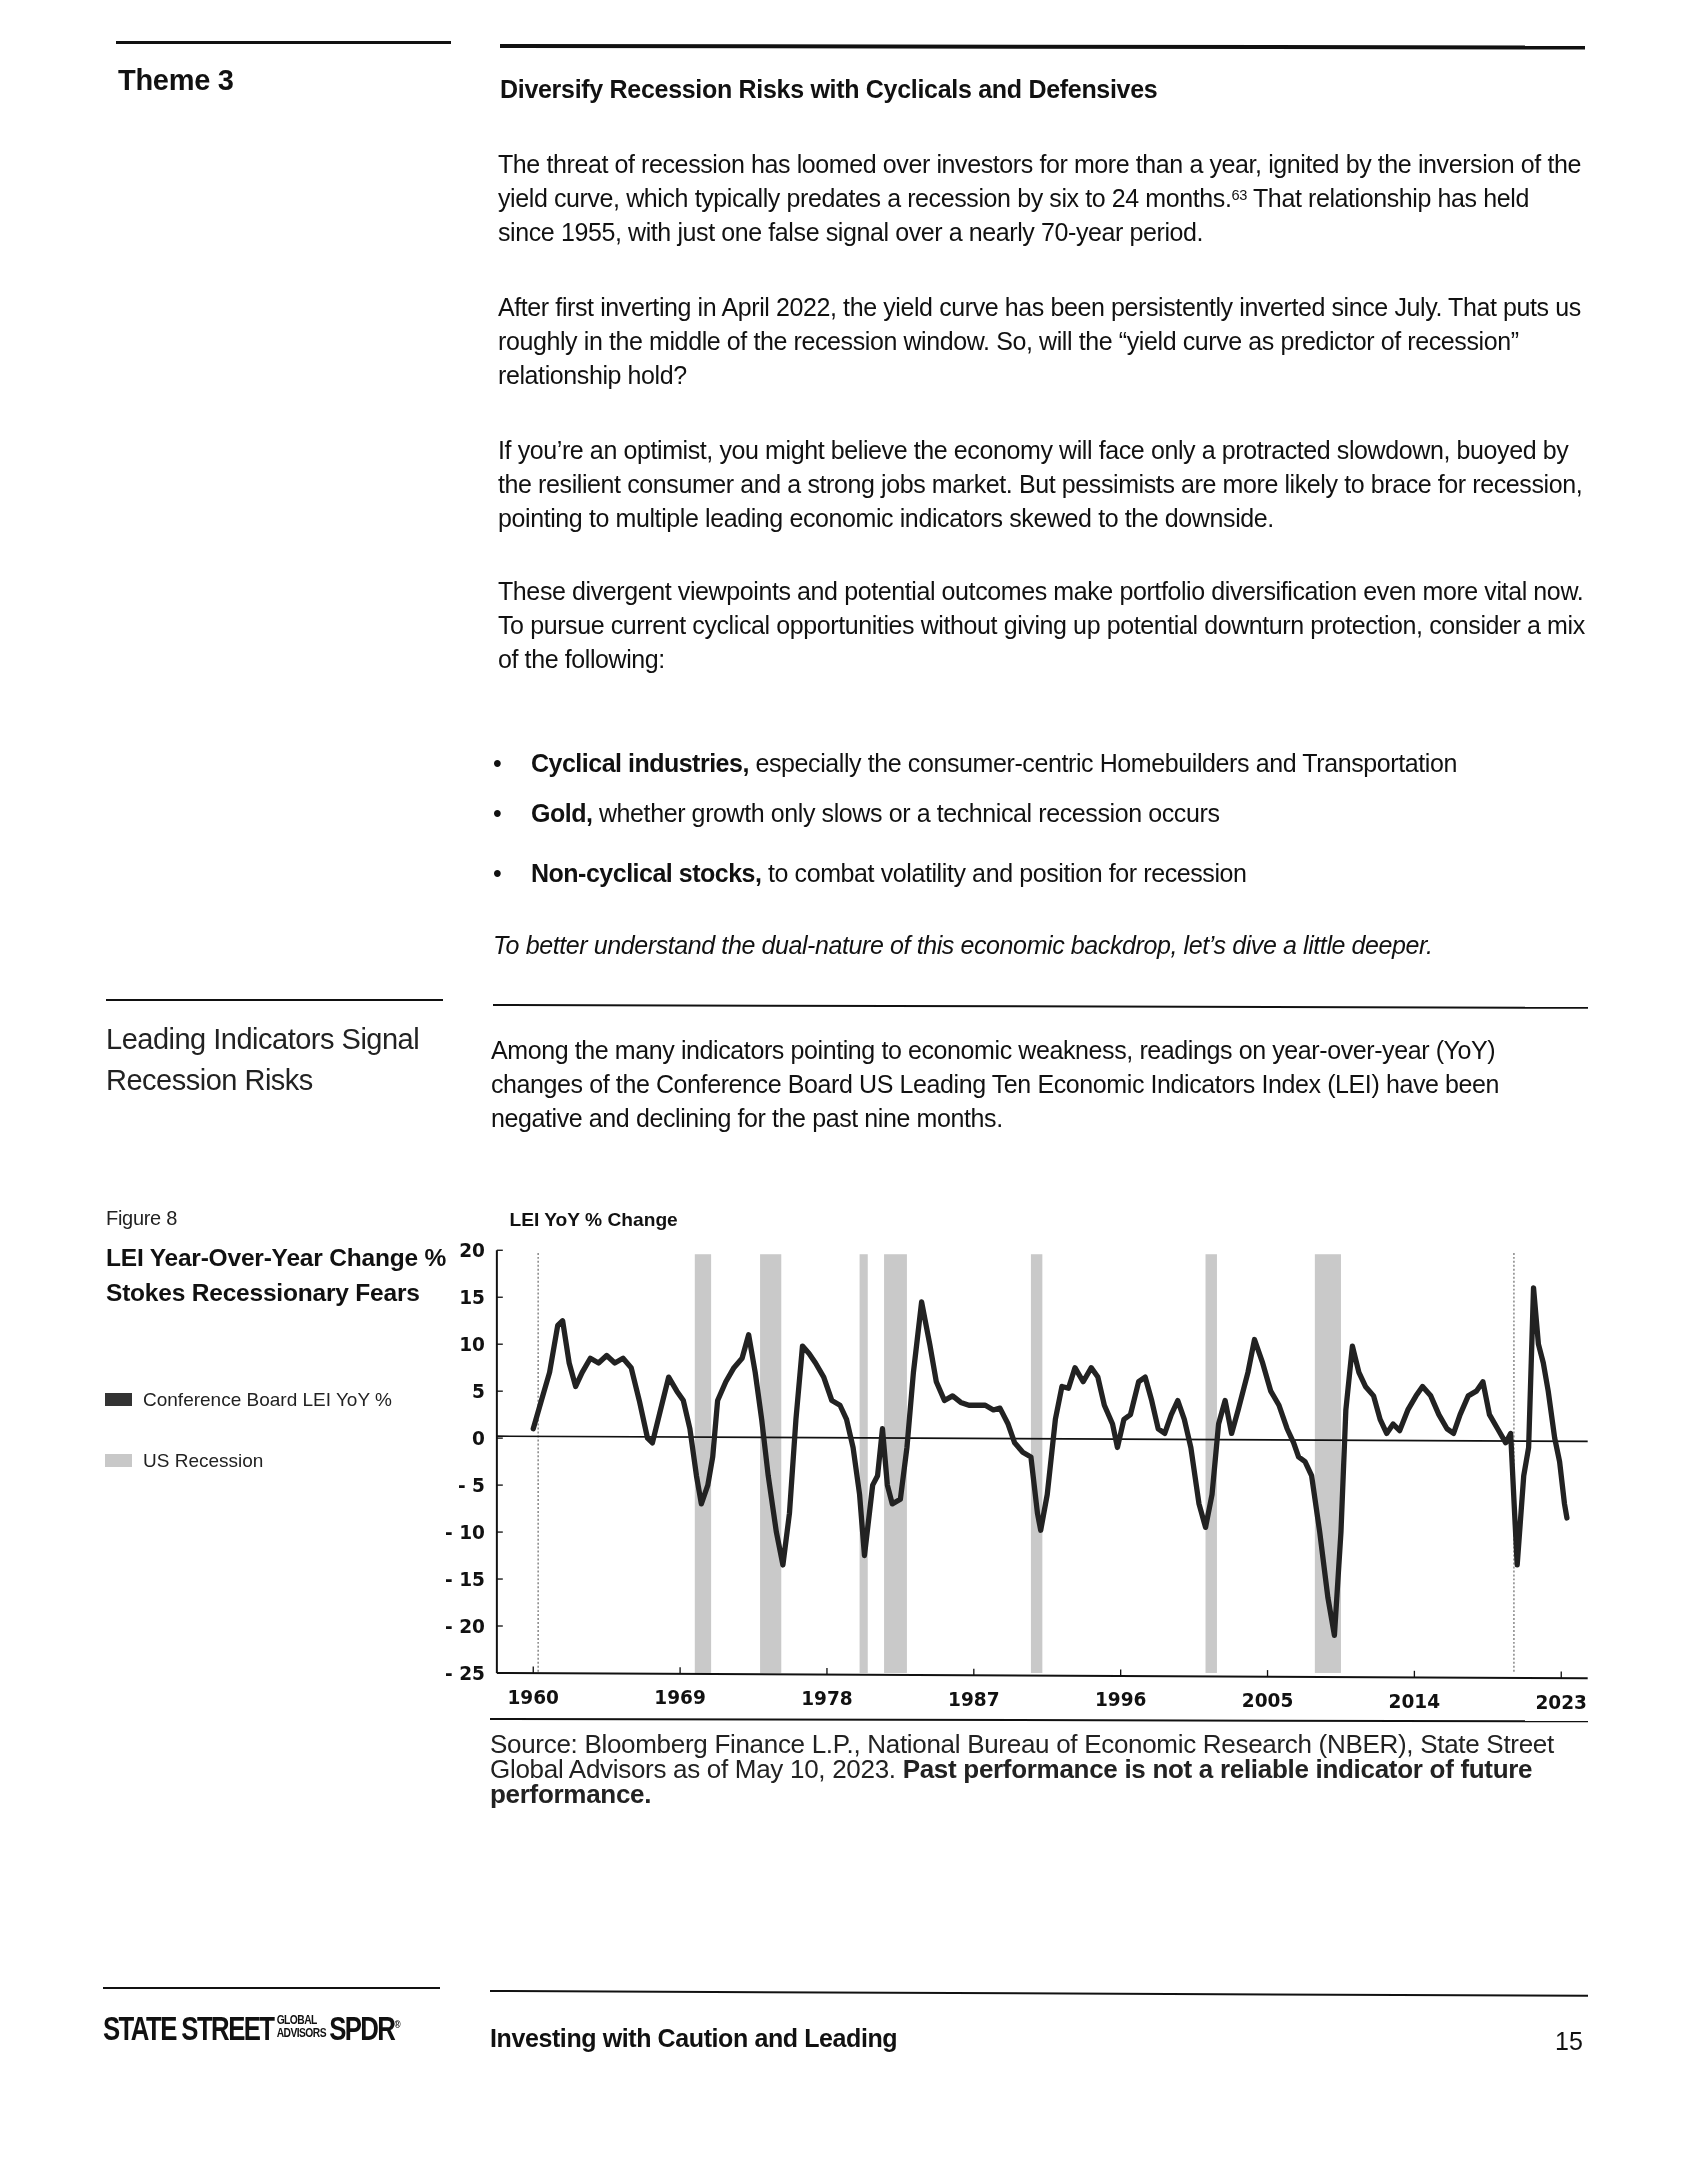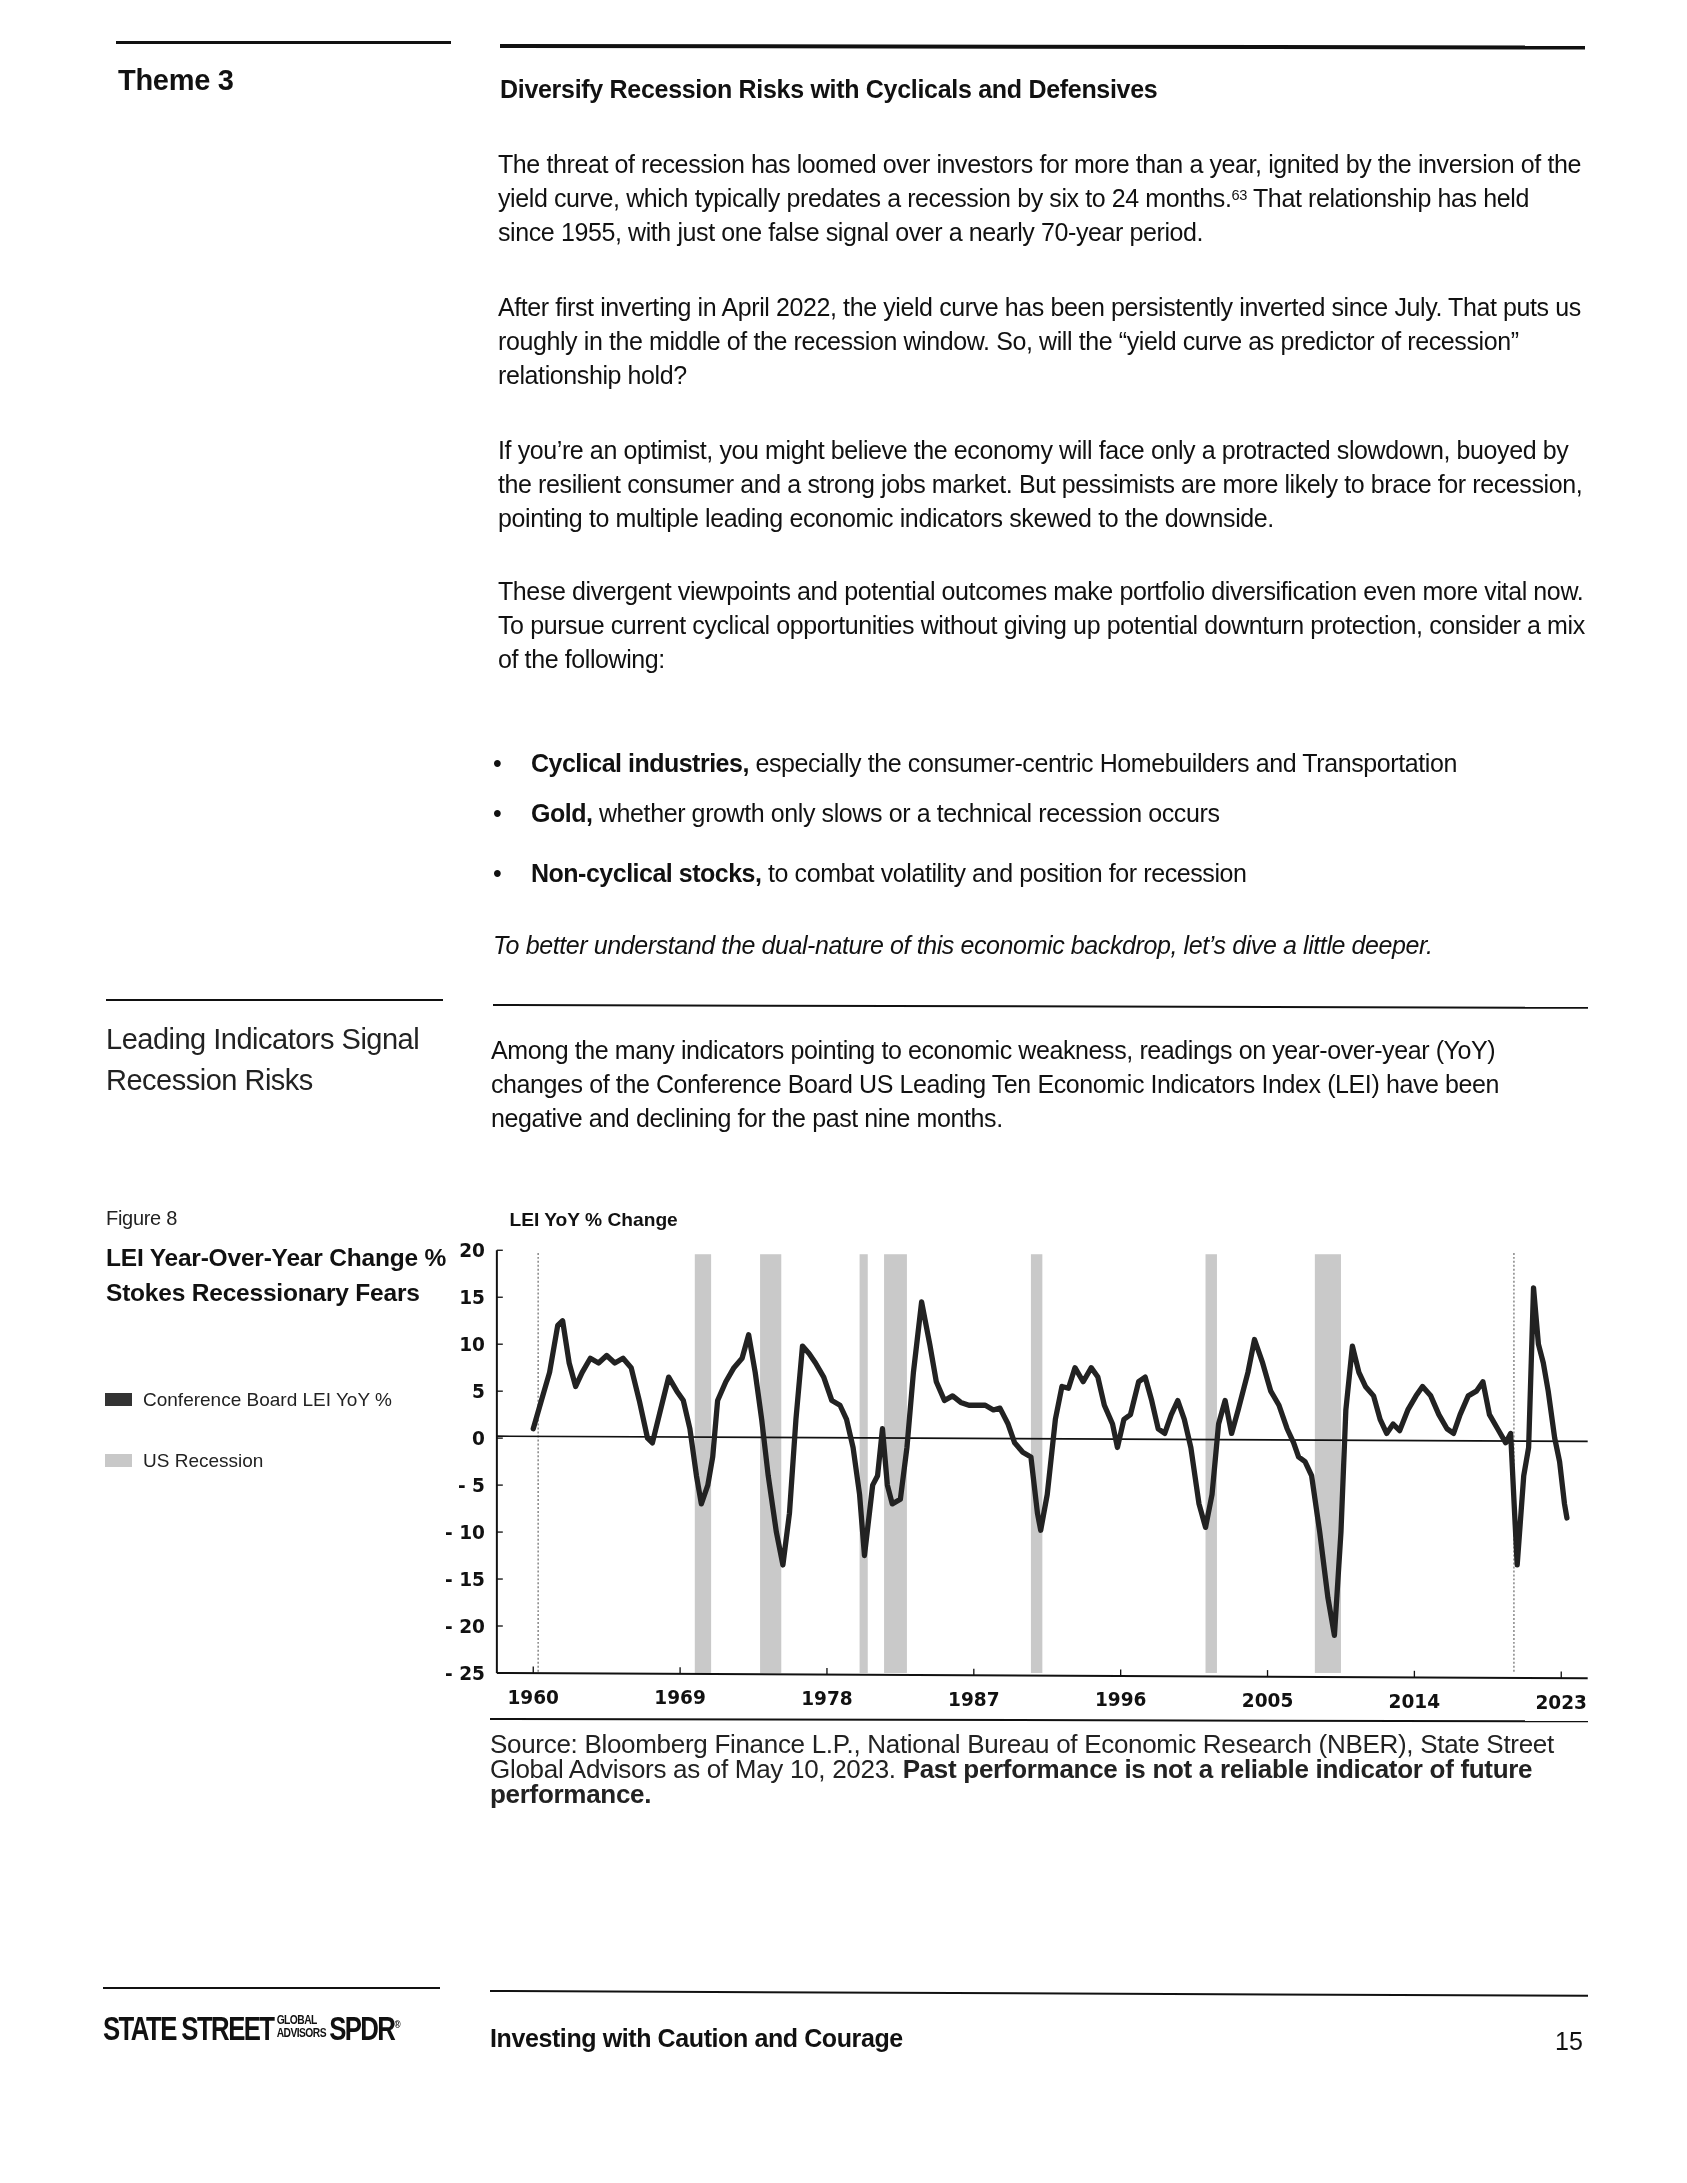--- a/index.html
+++ b/index.html
@@ -280,15 +280,15 @@
     </g>
 </svg>
 
 <div class="rule" style="left:490px; top:1718px; width:1098px; height:2px; transform:rotate(0.12deg); transform-origin:left;"></div>
 <div class="abs source"><span>Source: Bloomberg Finance L.P., National Bureau of Economic Research (NBER), State Street Global Advisors as of May 10, 2023. </span><b>Past performance is not a reliable indicator of future performance.</b></div>
 
 <div class="rule" style="left:103px; top:1987px; width:337px; height:2px;"></div>
 <div class="rule" style="left:490px; top:1990px; width:1098px; height:2px; transform:rotate(0.25deg); transform-origin:left;"></div>
 
 <div class="abs footer-logo"><span>STATE STREET</span><span class="small"><span>GLOBAL</span><br><span>ADVISORS</span></span><span>SPDR</span><sup>®</sup></div>
-<div class="abs footer-title">Investing with Caution and Courage</div>
+<div class="abs footer-title">Investing with Caution and Leading</div>
 <div class="abs page-num">15</div>
 
 
 </body></html>

